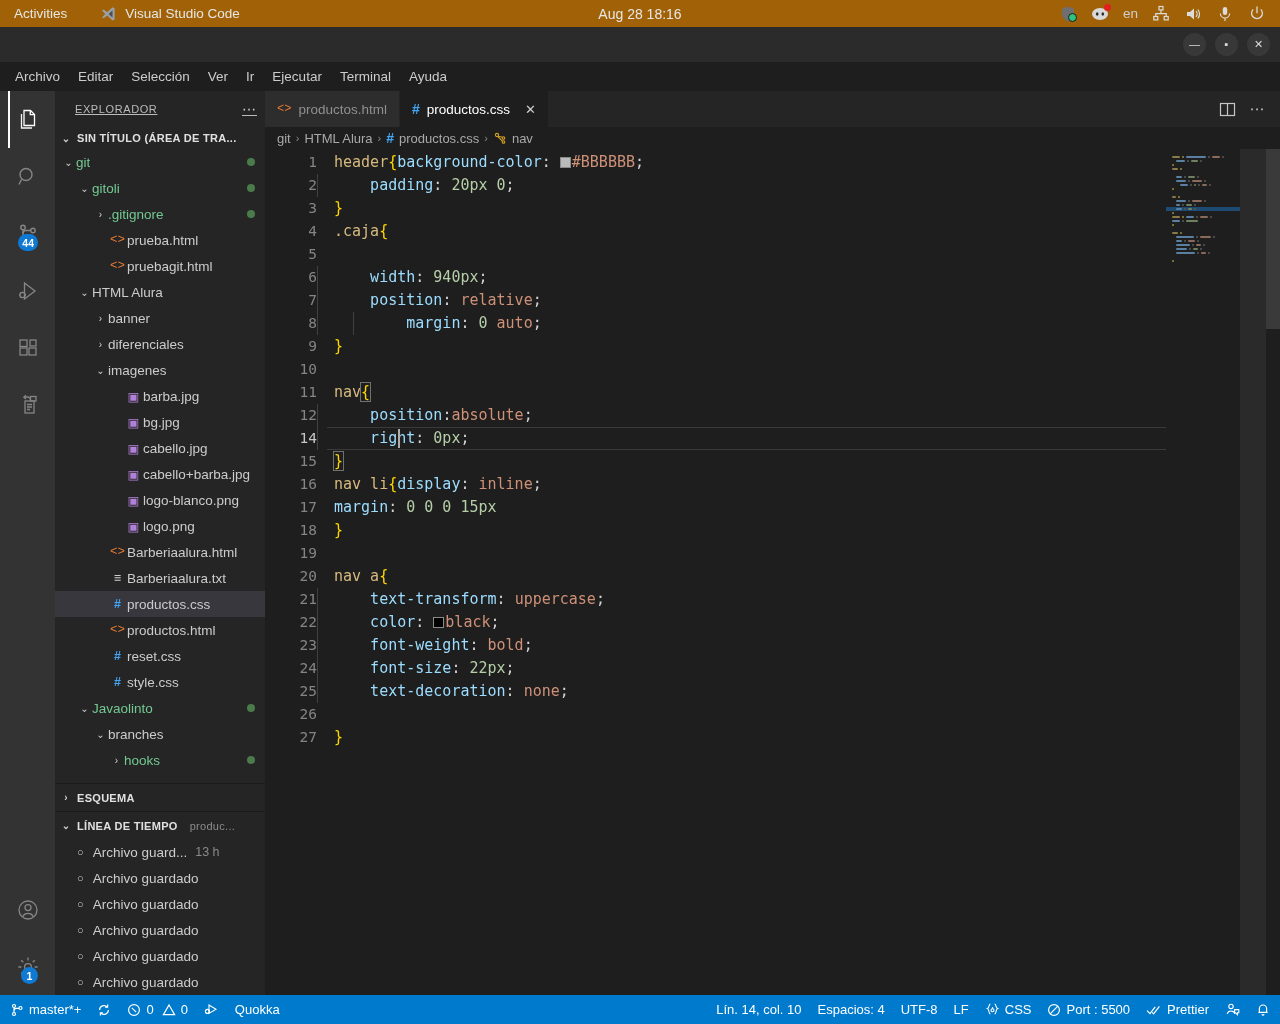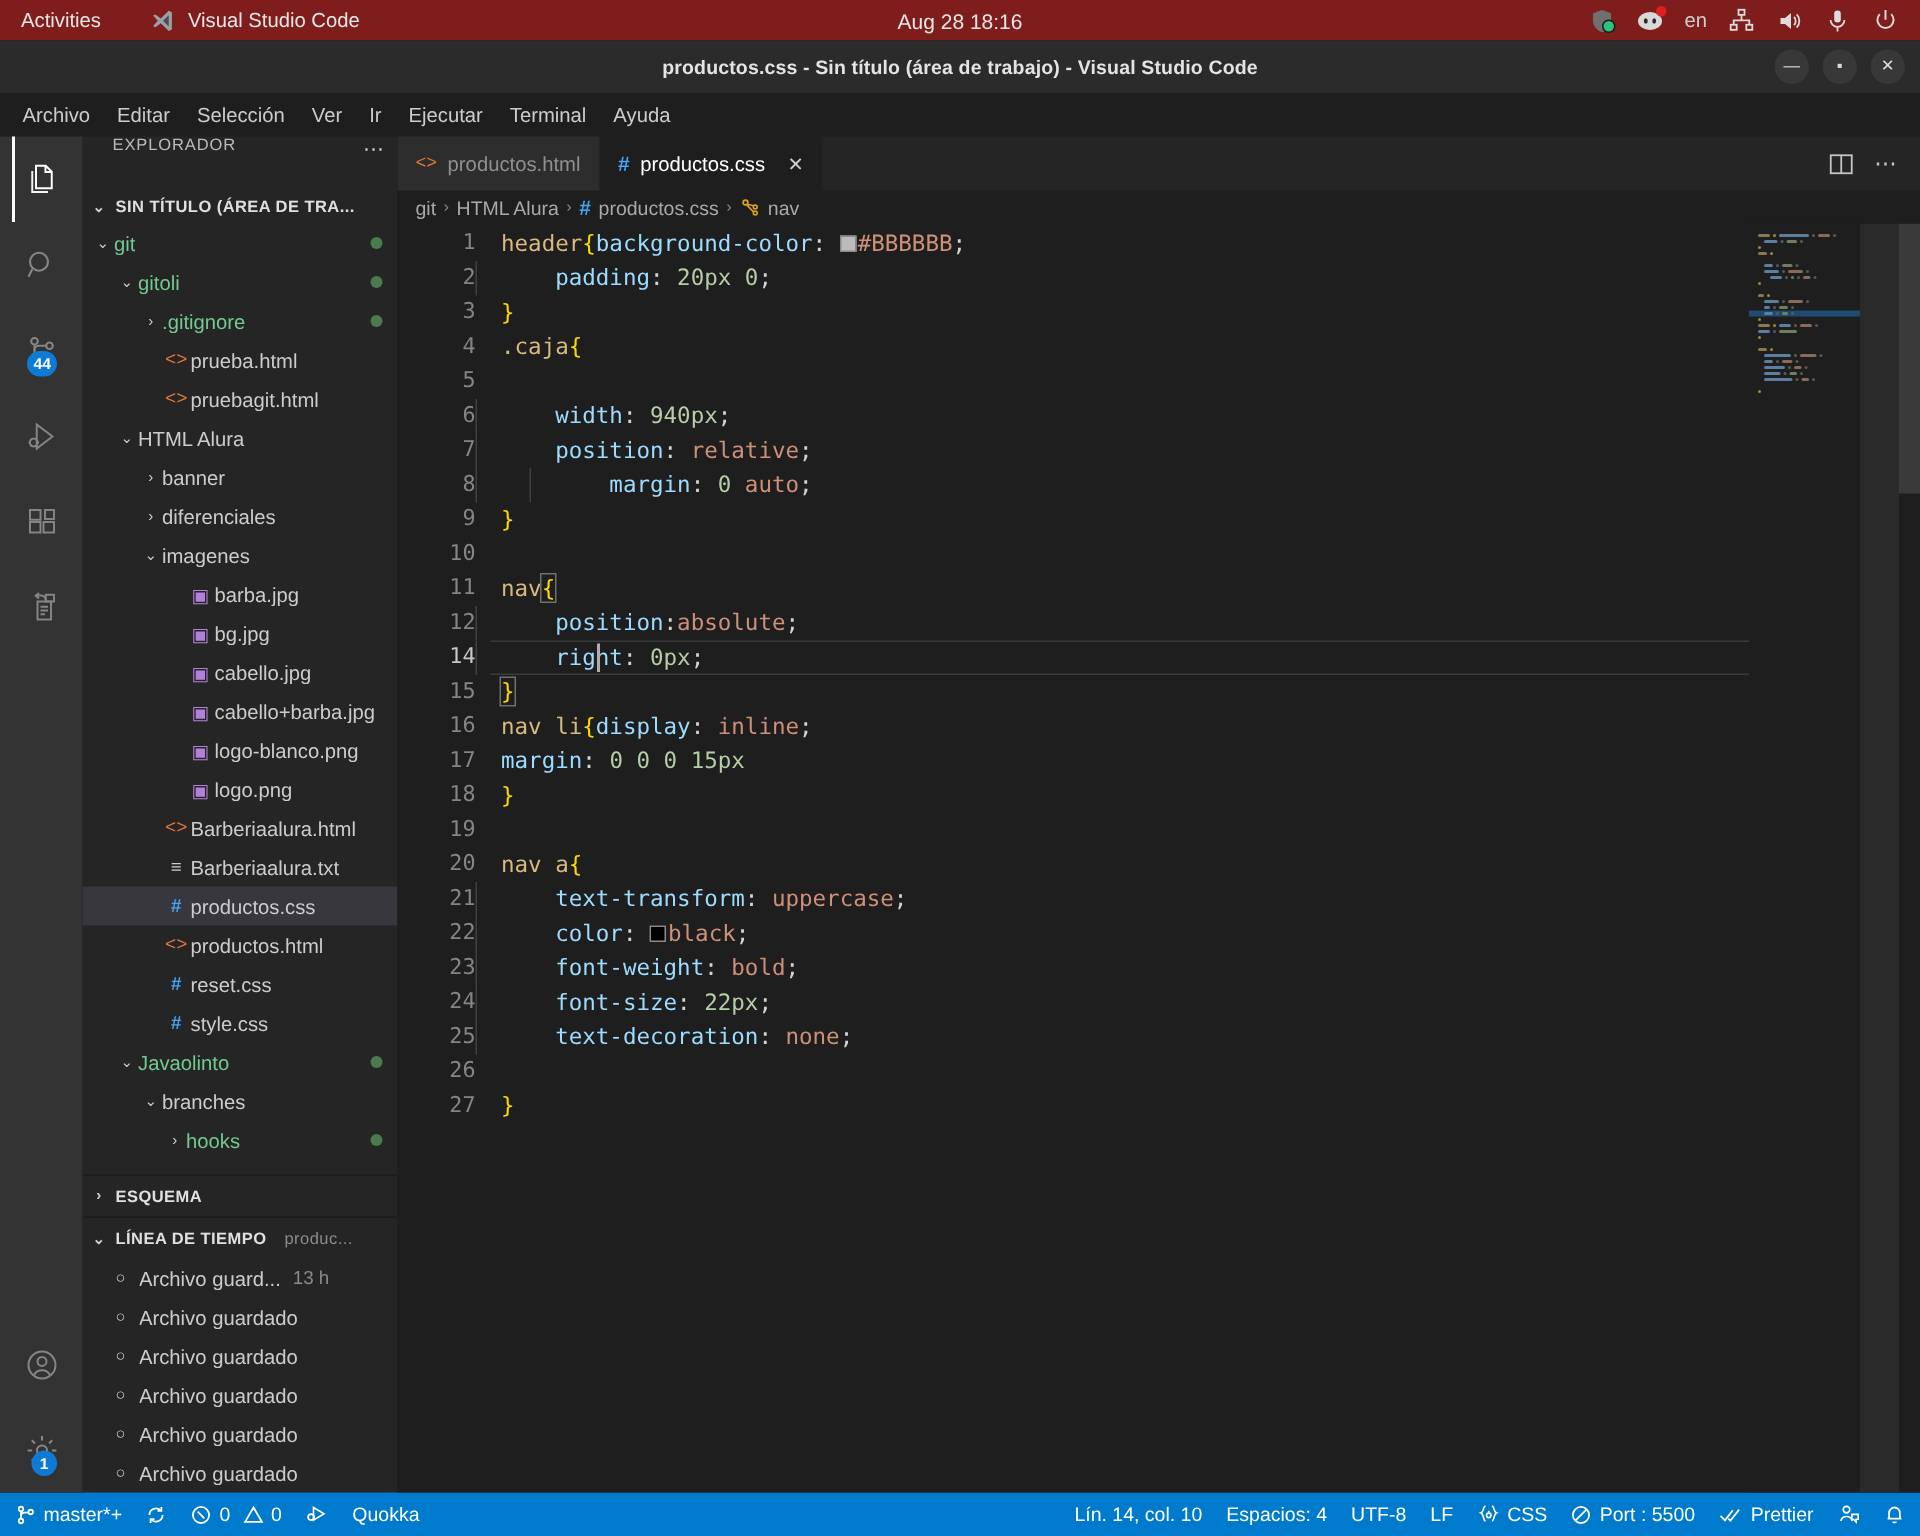--- a/index.html
+++ b/index.html
@@ -7,21 +7,21 @@
     width: 1280px; height: 1024px;
     background: #1e1e1e;
     font-family: "Liberation Sans", sans-serif;
     overflow: hidden;
   }
   body { position: relative; }
 
   
   #gnome-bar {
     position: absolute; top: 0; left: 0; width: 1280px; height: 27px;
-    background: #7f1d1d; color: #e8e8e8;
+    background: #a16207; color: #e8e8e8;
     display: flex; align-items: center;
     font-size: 13.5px;
   }
   #gnome-bar .activities { margin-left: 14px; font-size: 13.5px; color:#e6e6e6; }
   #gnome-bar .appname {
     margin-left: 32px; display:flex; align-items:center; gap:8px; color:#e6e6e6;
   }
   #gnome-bar .clock {
     position:absolute; left:0; right:0; text-align:center; font-size:14px; color:#e6e6e6;
     pointer-events:none;
@@ -97,22 +97,22 @@
     display:flex; align-items:center; justify-content:center; padding:0 4px;
   }
   #activitybar .spacer { flex:1; }
 
   
   #sidebar {
     width:210px; background:#252526; display:flex; flex-direction:column;
     flex:0 0 210px; min-height:0;
   }
   #sidebar .sb-title {
-    height:36px; display:flex; align-items:flex-start; padding:0 8px 0 20px;
-    font-size:11px; letter-spacing:0.6px; color:#bbbbbb; flex:0 0 36px;
+    height:36px; display:flex; align-items:center; padding:0 8px 0 20px;
+    font-size:11px; letter-spacing:0.6px; color:#bbbbbb; flex:0 0 36px;text-decoration:underline;
   }
   #sidebar .sb-title .dots { margin-left:auto; color:#cccccc; font-size:14px; letter-spacing:1px;}
   .section-hdr {
     height:22px; display:flex; align-items:center; gap:4px;
     font-size:11px; font-weight:bold; color:#e0e0e0; padding-left:4px;
     letter-spacing:0.3px; white-space:nowrap; overflow:hidden;
   }
   .chev { width:14px; display:inline-block; text-align:center; font-size:10px; color:#cfcfcf; }
   .tree { flex:1 1 auto; overflow:hidden; }
   .trow {
@@ -285,21 +285,20 @@
         <path d="M5.2 4.4 a5.4 5.4 0 1 0 7.6 0"></path>
           <path d="M9 1.6 v6.6"></path>
         </svg>
     </span>
   </div>
 </div>
 
 <div id="vscode">
 
   <div id="titlebar">
-    <div class="title">productos.css - Sin título (área de trabajo) - Visual Studio Code</div>
     <div class="wctrls">
       <div class="wbtn">—</div>
       <div class="wbtn">▪</div>
       <div class="wbtn">✕</div>
     </div>
   </div>
 
   <div id="menubar">
     <div class="mi">Archivo</div>
     <div class="mi">Editar</div>

